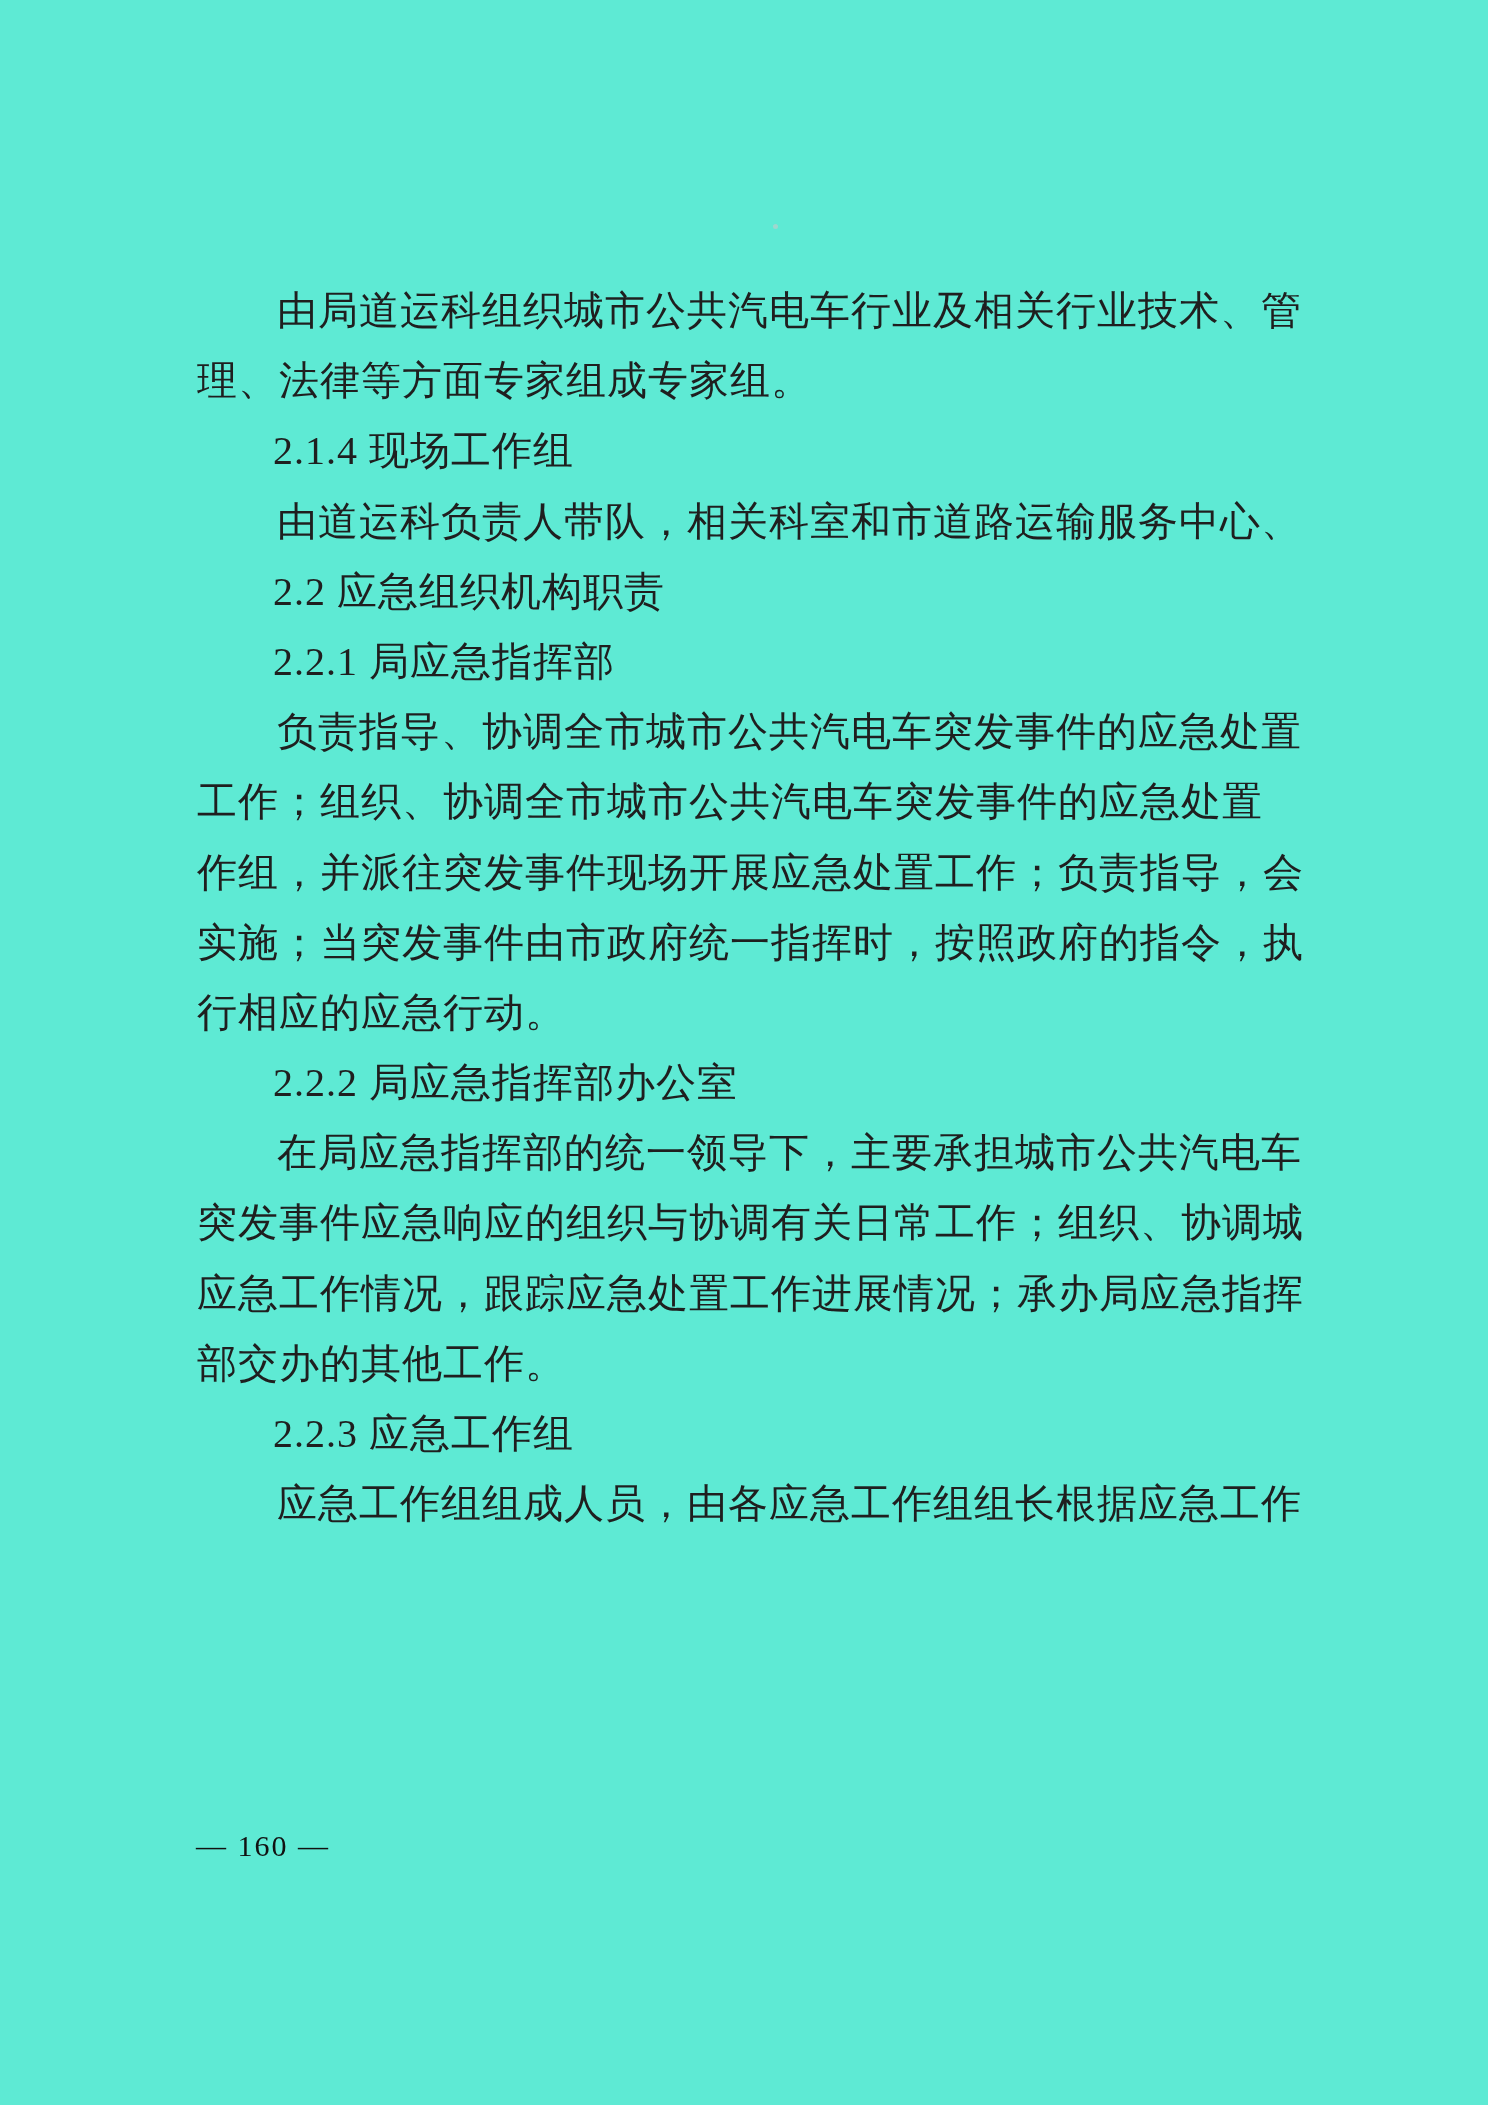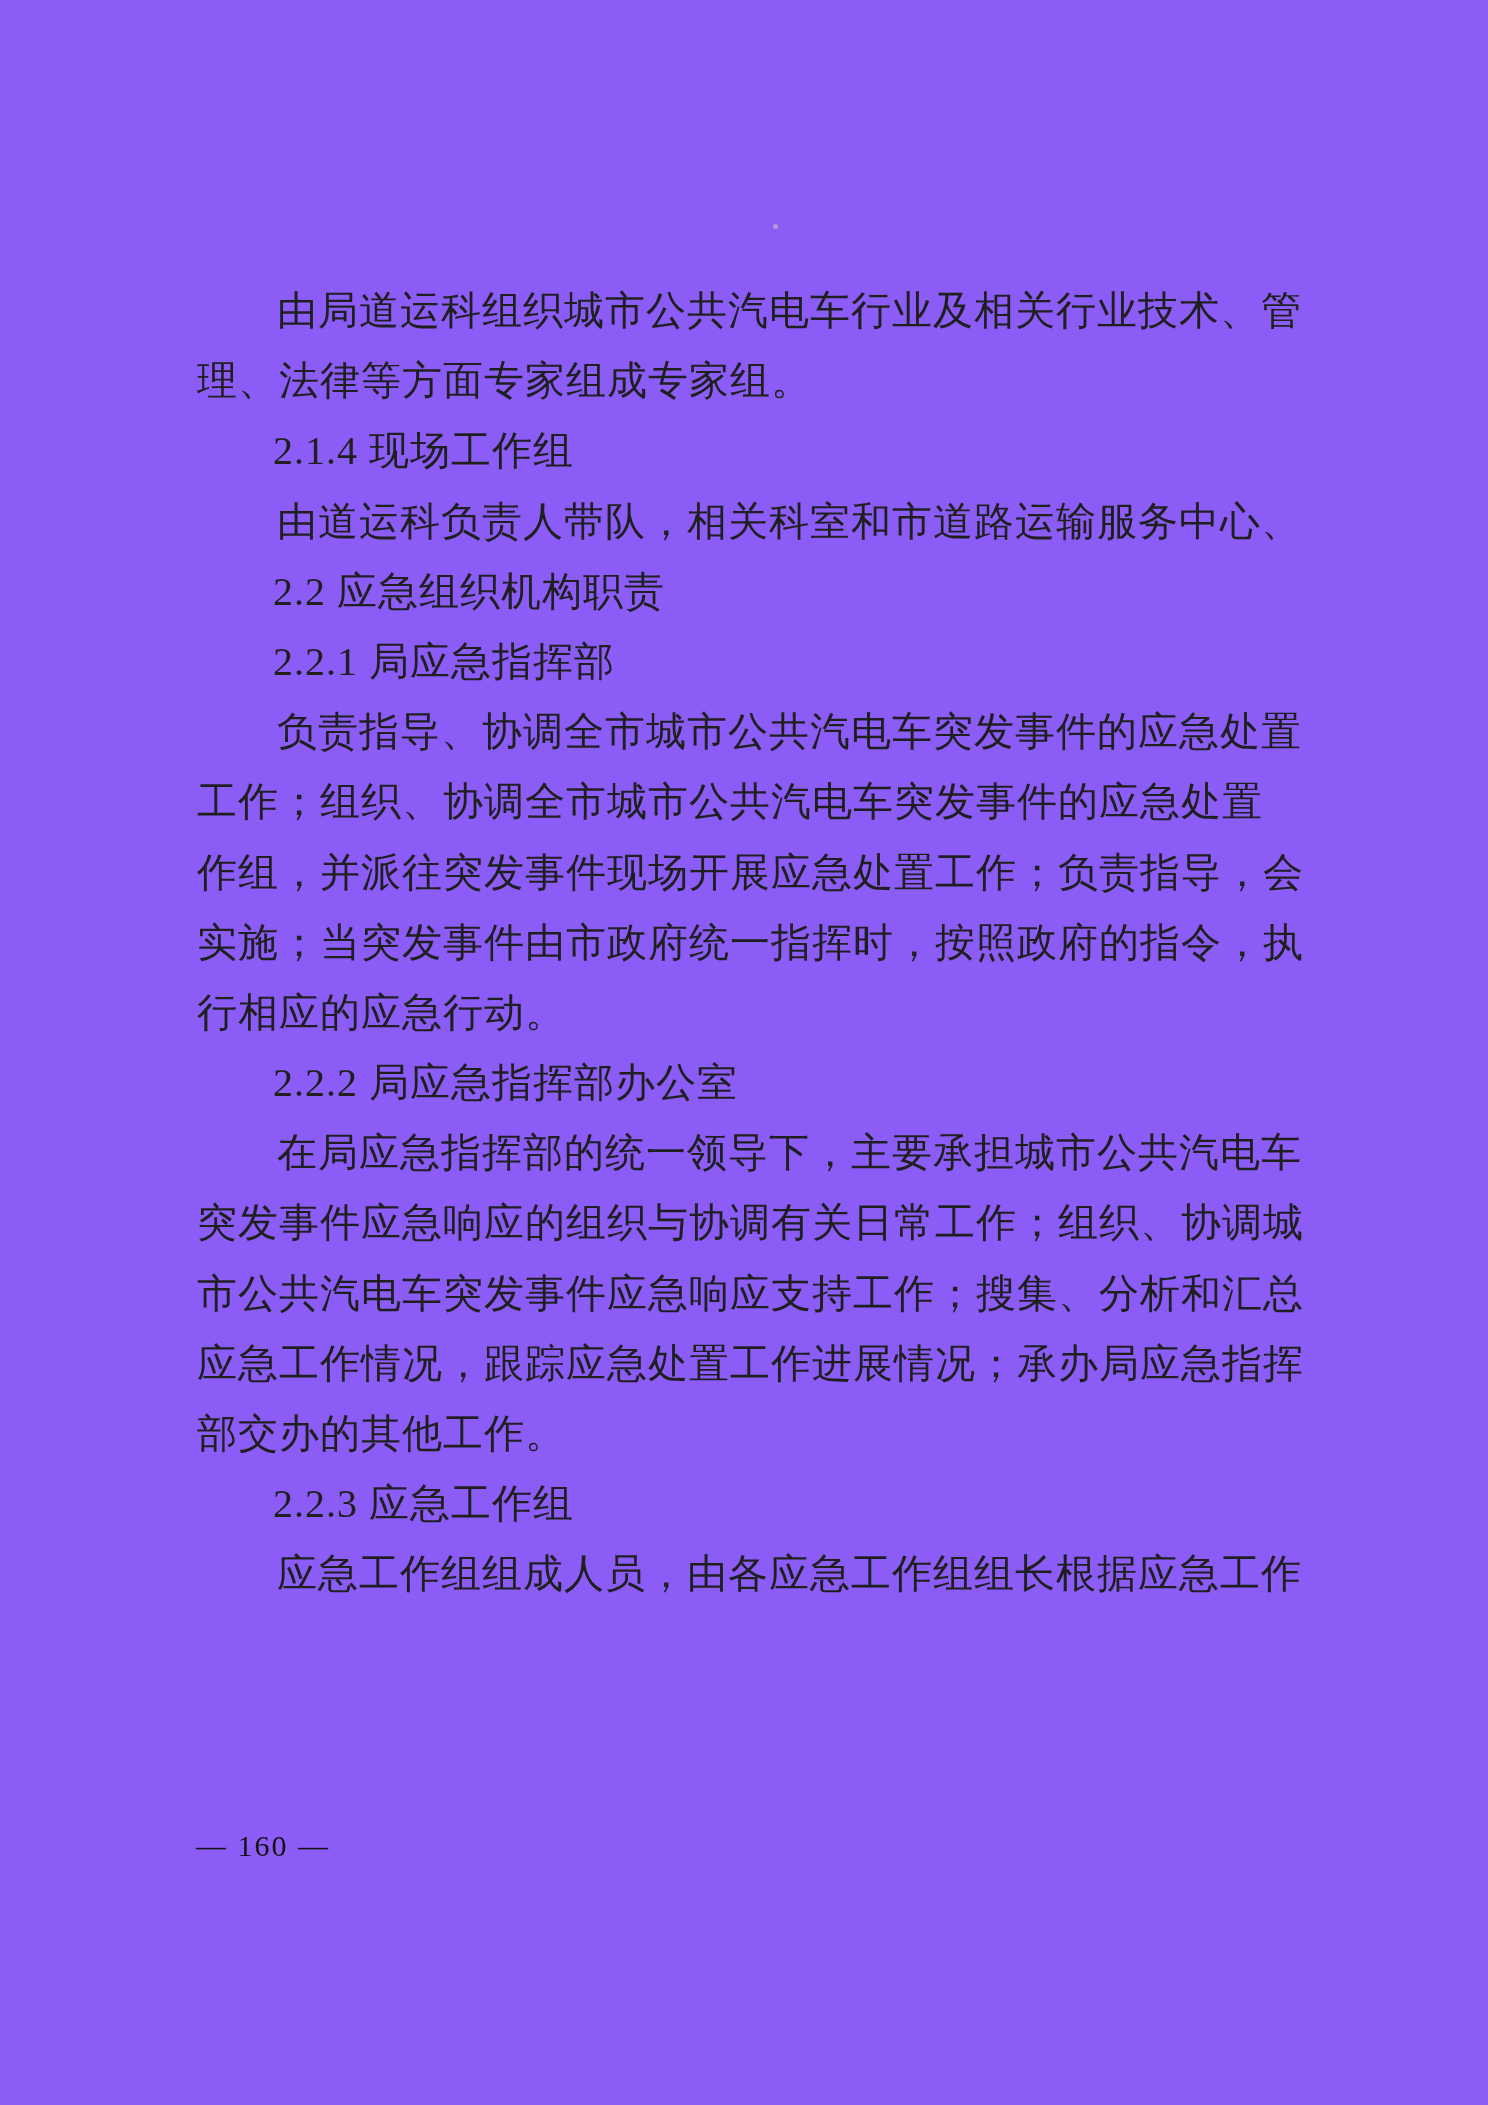--- a/index.html
+++ b/index.html
@@ -4,21 +4,21 @@
 <style>
   html, body {
     margin: 0;
     padding: 0;
     background: #ffffff;
   }
   .page {
     position: relative;
     width: 1488px;
     height: 2105px;
-    background: #8b5cf6;
+    background: #5eead4;
     overflow: hidden;
     font-family: "Liberation Serif", "DejaVu Serif", serif;
   }
   .text-block {
     position: absolute;
     left: 197px;
     top: 276px;
     width: 1090px;
     color: #1f1f1f;
   }
@@ -72,21 +72,20 @@
     <div class="line heading">2.2 应急组织机构职责</div>
     <div class="line heading">2.2.1 局应急指挥部</div>
     <div class="line indent">负责指导、协调全市城市公共汽电车突发事件的应急处置</div>
     <div class="line">工作；组织、协调全市城市公共汽电车突发事件的应急处置</div>
     <div class="line">作组，并派往突发事件现场开展应急处置工作；负责指导，会</div>
     <div class="line">实施；当突发事件由市政府统一指挥时，按照政府的指令，执</div>
     <div class="line">行相应的应急行动。</div>
     <div class="line heading">2.2.2 局应急指挥部办公室</div>
     <div class="line indent">在局应急指挥部的统一领导下，主要承担城市公共汽电车</div>
     <div class="line">突发事件应急响应的组织与协调有关日常工作；组织、协调城</div>
-    <div class="line">市公共汽电车突发事件应急响应支持工作；搜集、分析和汇总</div>
     <div class="line">应急工作情况，跟踪应急处置工作进展情况；承办局应急指挥</div>
     <div class="line">部交办的其他工作。</div>
     <div class="line heading">2.2.3 应急工作组</div>
     <div class="line indent">应急工作组组成人员，由各应急工作组组长根据应急工作</div>
   </div>
 
   <div class="page-number">— 160 —</div>
 
 </div>
 

